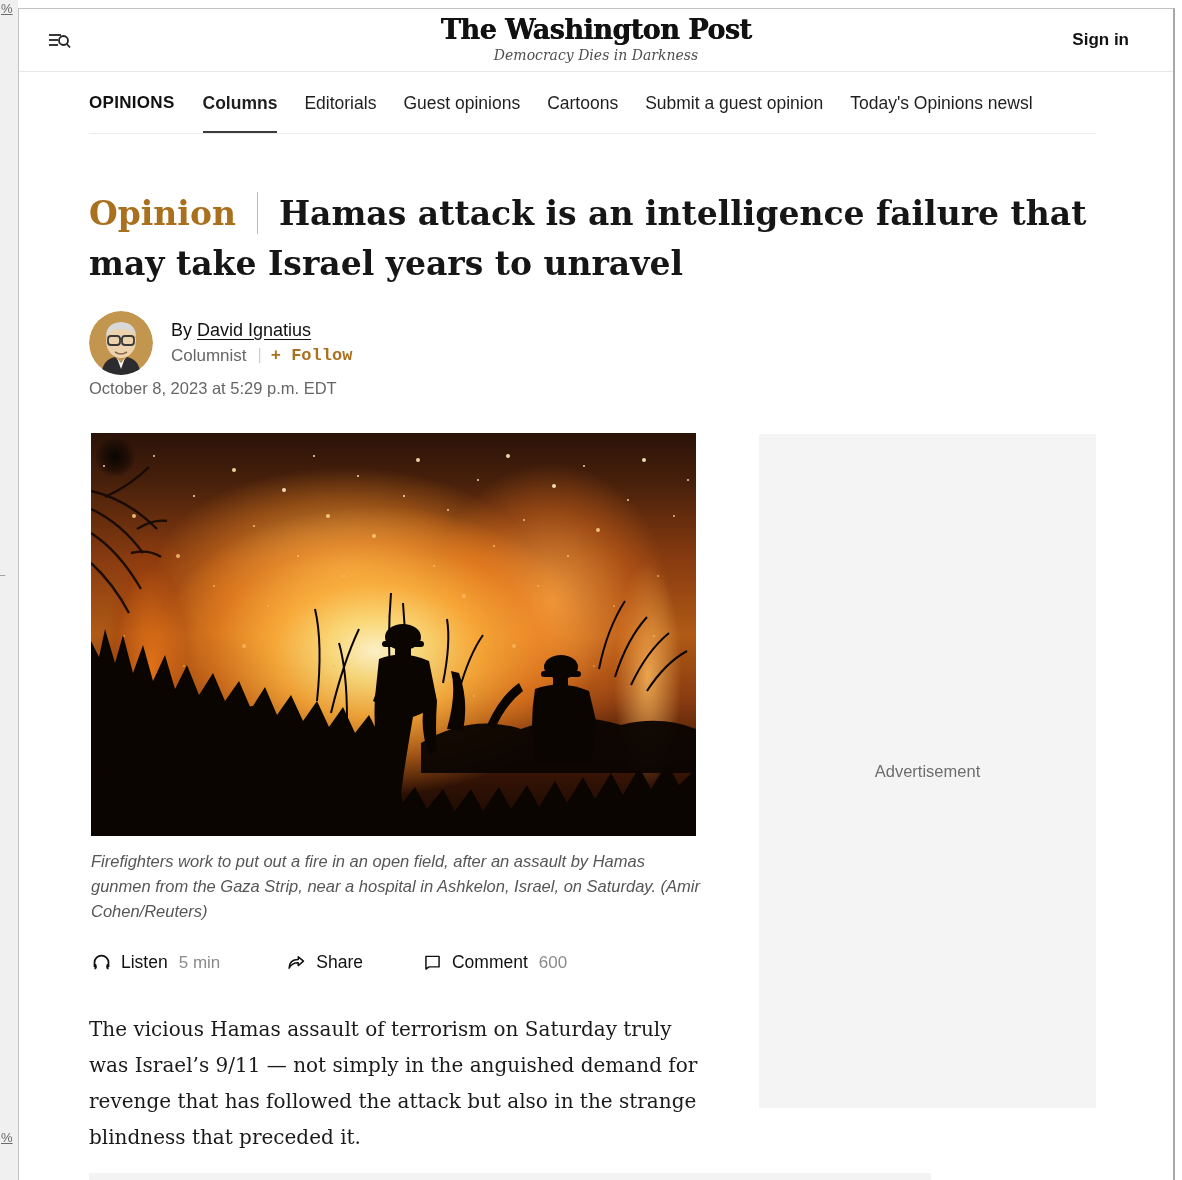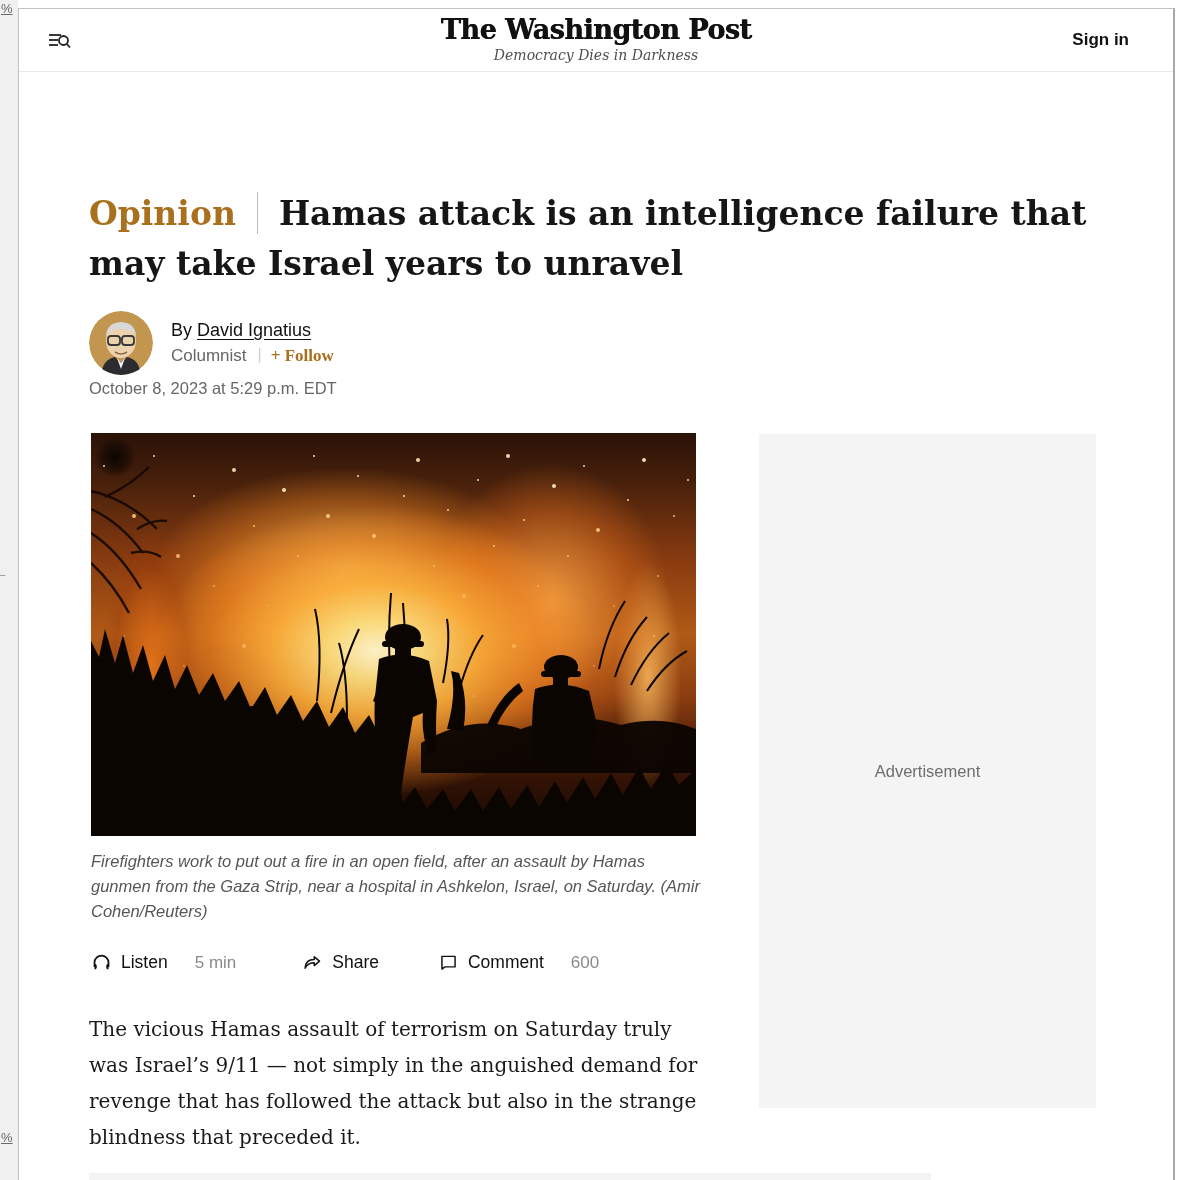--- a/index.html
+++ b/index.html
@@ -38,21 +38,21 @@
   .vbar { display:inline-block; width:1px; height:42px; background:#b9b9b9; margin:0 21px; vertical-align:-9px; }
 
   
   .byline { position:absolute; top:302px; left:70px; display:flex; gap:18px; align-items:center; }
   .avatar { width:64px; height:64px; border-radius:50%; overflow:hidden; flex:0 0 auto; }
   .by-lines { display:flex; flex-direction:column; gap:5px; }
   .by-line1 { font-size:18px; color:#111; }
   .by-line1 a { color:#111; text-decoration:underline; text-underline-offset:3px; cursor:pointer;margin-top:28px; }
   .by-line2 { font-size:17px; color:#666; display:flex; align-items:flex-start; }
   .by-sep { color:#cfcfcf; margin:0 9px 0 11px; font-size:16px; }
-  .follow { color:#a9701e; font-weight:700; font-size:17px; background:none; border:none; cursor:pointer; font-family:Liberation Serif, serif; }
+  .follow { color:#a9701e; font-weight:700; font-size:17px; background:none; border:none; cursor:pointer; font-family:Liberation Mono, monospace; }
   .date { position:absolute; top:370px; left:70px; font-size:16.5px; color:#666; }
 
   
   .hero { position:absolute; top:424px; left:72px; width:605px; height:403px; overflow:hidden; background:
       radial-gradient(closest-side at 47% 54%, rgba(255,247,208,.95) 0%, rgba(255,227,130,.9) 16%, rgba(255,178,60,.85) 36%, rgba(250,140,35,.5) 58%, rgba(200,80,10,0) 78%),
       radial-gradient(closest-side at 42% 34%, rgba(255,205,100,.7), rgba(255,150,40,.35) 50%, rgba(0,0,0,0) 75%),
       radial-gradient(closest-side at 76% 42%, rgba(248,165,70,.85), rgba(220,110,30,.4) 55%, rgba(0,0,0,0) 82%),
       radial-gradient(closest-side at 92% 60%, rgba(255,190,95,.8), rgba(0,0,0,0) 70%),
       radial-gradient(closest-side at 10% 58%, rgba(236,120,25,.85), rgba(160,60,10,.35) 60%, rgba(0,0,0,0) 82%),
       radial-gradient(closest-side at 4% 6%, rgba(8,4,2,.95), rgba(20,8,3,.6) 55%, rgba(0,0,0,0) 85%),
@@ -77,21 +77,21 @@
       72px 262px 0 0 rgba(255,170,85,.55), 382px 262px 0 0 rgba(255,180,95,.6), 282px 302px 0 0 rgba(255,165,80,.5); }
   .hero svg.sil { position:absolute; left:0; top:0; width:100%; height:100%; }
 
   
   .caption { position:absolute; top:840px; left:72px; width:612px; font-size:16.5px; line-height:25px; color:#565656;font-style:italic; }
 
   
   .toolbar { position:absolute; top:943px; left:72px; display:flex; align-items:flex-end; }
   .tool { display:flex; align-items:center; gap:9px; background:none; border:none; cursor:pointer; font-family:"Liberation Sans", sans-serif; }
   .tool .t-label { font-size:17.5px; color:#111; }
-  .tool .t-meta { font-size:17px; color:#8a8a8a; margin-left:18px; }
+  .tool .t-meta { font-size:17px; color:#8a8a8a; margin-left:2px; }
   .tool.share { margin-left:66px; }
   .tool.comment { margin-left:59px; }
 
   
   .body-text { position:absolute; top:1002px; left:70px; width:614px;
                font-family:"DejaVu Serif", serif; font-size:20px; line-height:36px; color:#1a1a1a; }
   .body-text a { color:#1a1a1a; text-underline-offset:4px; cursor:pointer; }
 
   
   .ad { position:absolute; top:425px; left:740px; width:337px; height:674px; background:#f4f4f4;
@@ -121,20 +121,29 @@
           <line x1="22.8" y1="18" x2="26" y2="21.5" stroke="#222" stroke-width="1.8"></line>
         </svg>
       </button>
       <div class="masthead">
         <div class="logo">The Washington Post</div>
         <div class="tagline">Democracy Dies in Darkness</div>
       </div>
       <button class="signin">Sign in</button>
     </header>
 
+    <nav class="nav">
+      <span class="nav-section">OPINIONS</span>
+      <a class="nav-link active">Columns</a>
+      <a class="nav-link">Editorials</a>
+      <a class="nav-link">Guest opinions</a>
+      <a class="nav-link">Cartoons</a>
+      <a class="nav-link">Submit a guest opinion</a>
+      <a class="nav-link">Today's Opinions newsl</a>
+    </nav>
 
     <h1 class="headline"><span class="kicker">Opinion</span><span class="vbar"></span><span>Hamas attack is an intelligence failure that may take Israel years to unravel</span></h1>
 
     <div class="byline">
       <div class="avatar">
         <svg viewBox="0 0 64 64" width="64" height="64">
           <circle cx="32" cy="32" r="32" fill="#c2964f"></circle>
           <ellipse cx="32" cy="30" rx="15" ry="17" fill="#ecd2ad"></ellipse>
           <path d="M17 26 Q17 12 32 11 Q47 12 47 26 Q44 18 32 18 Q20 18 17 26 Z" fill="#d8d8d8"></path>
           <rect x="19" y="25" width="12" height="9" rx="3" fill="none" stroke="#3a3a3a" stroke-width="1.8"></rect>

